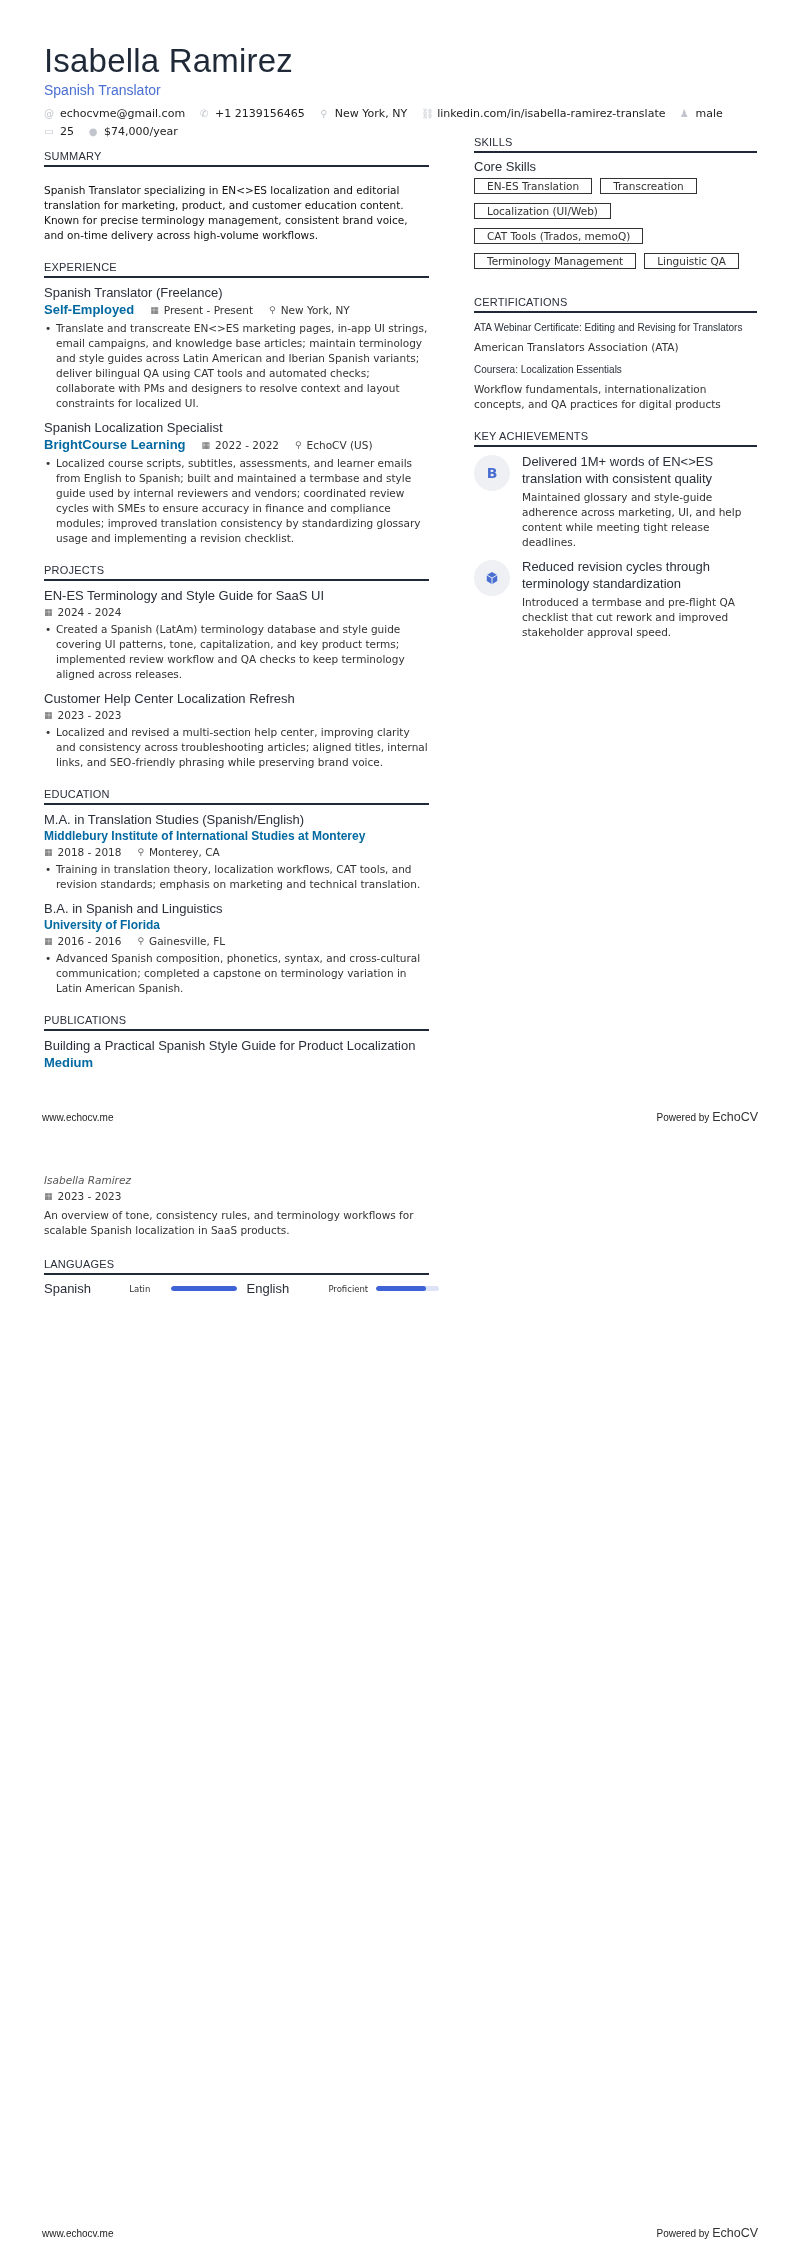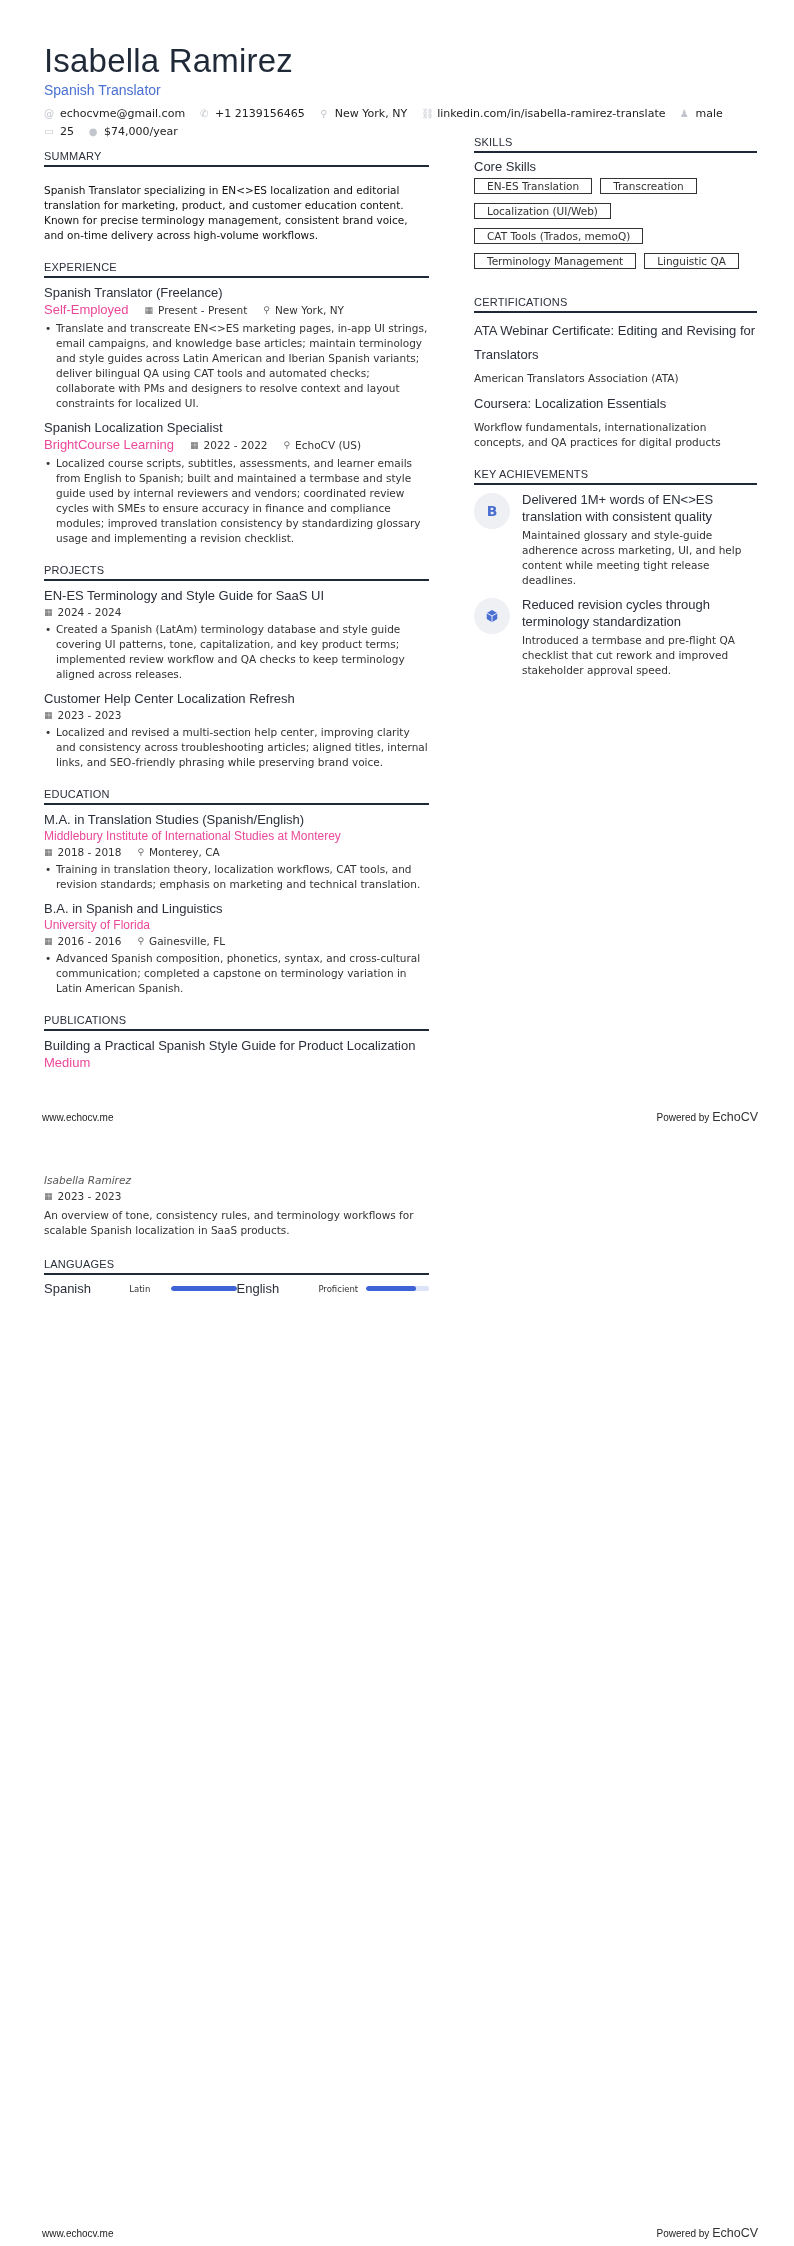--- a/index.html
+++ b/index.html
@@ -13,44 +13,44 @@
   .role { font-family: "Liberation Sans", sans-serif; font-size: 14px; color: #4a6fd1; margin-top: 1px; line-height: 18px; }
   .contacts { display: flex; flex-wrap: wrap; font-size: 11px; color: #222; margin-top: 6px; line-height: 18px; }
   .contact { display: inline-flex; align-items: center; margin-right: 14px; }
   .contact .ic { color: #c2c6cc; font-size: 10px; margin-right: 6px; width: 10px; text-align: center; }
   .col-left { position: absolute; left: 44px; top: 150px; width: 385px; }
   .col-right { position: absolute; left: 474px; top: 136px; width: 283px; }
   .sec-title { font-family: "Liberation Sans", sans-serif; font-size: 11px; color: #2a2f3a; letter-spacing: 0.2px; text-transform: uppercase; padding-bottom: 3px; border-bottom: 2px solid #1f2937; margin-bottom: 6px; }
   .section { margin-bottom: 18px; }
   .body-text { font-size: 10.5px; line-height: 15px; color: #111; margin-top: 16px; }
   .item-title { font-family: "Liberation Sans", sans-serif; font-size: 13px; color: #2a2f3a; line-height: 17px; }
-  .item-sub { font-family: "Liberation Sans", sans-serif; font-size: 13px; color: #ec4899; line-height: 18px; }
+  .item-sub { font-family: "Liberation Sans", sans-serif; font-size: 13px; color: #0369a1; line-height: 18px; font-weight: bold; }
   .meta-line { display: flex; align-items: center; font-size: 10.5px; color: #333; line-height: 16px; }
   .meta { display: inline-flex; align-items: center; margin-right: 16px; }
   .meta .ic { color: #666; font-size: 9px; margin-right: 5px; }
   .inline-sub { display: flex; align-items: center; }
   .inline-sub .item-sub { margin-right: 16px; }
   ul.bullets { list-style: none; margin-top: 2px; }
   ul.bullets li { position: relative; padding-left: 12px; font-size: 10.5px; line-height: 15px; color: #333; }
   ul.bullets li::before { content: "•"; position: absolute; left: 1px; top: 0; color: #333; }
   .entry { margin-bottom: 8px; }
   .skill-group { font-family: "Liberation Sans", sans-serif; font-size: 13px; color: #2a2f3a; margin-bottom: 4px; }
   .tags { display: flex; flex-wrap: wrap; }
   .tag { border: 1px solid #333; padding: 0 12px; font-size: 10.5px; color: #333; margin: 0 8px 9px 0; line-height: 14px; }
-  .cert-title { font-family: "Liberation Sans", sans-serif; font-size: 13px; line-height: 24px; color: #2a2f3a; }
+  .cert-title { font-family: "Liberation Sans", sans-serif; font-size: 10px; line-height: 17px; color: #2a2f3a; }
   .cert-issuer { font-size: 10.5px; color: #333; line-height: 15px; margin: 4px 0 6px; }
   .ach { display: flex; margin-bottom: 8px; }
   .ach-icon { width: 36px; height: 36px; border-radius: 50%; background: #eef0f4; display: flex; align-items: center; justify-content: center; flex-shrink: 0; margin-right: 12px; margin-top: 2px; color: #4a6fd1; font-weight: bold; font-size: 14px; }
   .ach-title { font-family: "Liberation Sans", sans-serif; font-size: 13px; line-height: 17px; color: #2a2f3a; }
   .ach-desc { font-size: 10.5px; line-height: 15px; color: #333; margin-top: 3px; }
   .footer { position: absolute; left: 42px; width: 716px; display: flex; justify-content: space-between; align-items: baseline; font-family: "Liberation Sans", sans-serif; font-size: 10px; color: #222; }
   .footer .brand { font-size: 12.5px; color: #333; }
   .p2-content { position: absolute; left: 44px; top: 50px; width: 385px; }
   .pub-author { font-style: italic; font-size: 10.5px; color: #555; line-height: 15px; }
-  .lang-row { display: flex; align-items: center; }
+  .lang-row { display: flex; align-items: center; gap: 10px; }
   .lang { display: flex; align-items: center; width: 50%; }
   .lang-name { font-family: "Liberation Sans", sans-serif; font-size: 13px; color: #2a2f3a; width: 86px; }
   .lang-level { font-size: 8.5px; color: #333; width: 38px; margin-right: 4px; }
   .bar { height: 5px; border-radius: 3px; background: #dde4f8; width: 66px; overflow: hidden; }
   .bar-fill { height: 100%; background: #3e63d6; border-radius: 3px; }
 </style>
 </head>
 <body>
 
 <div class="page page1">

